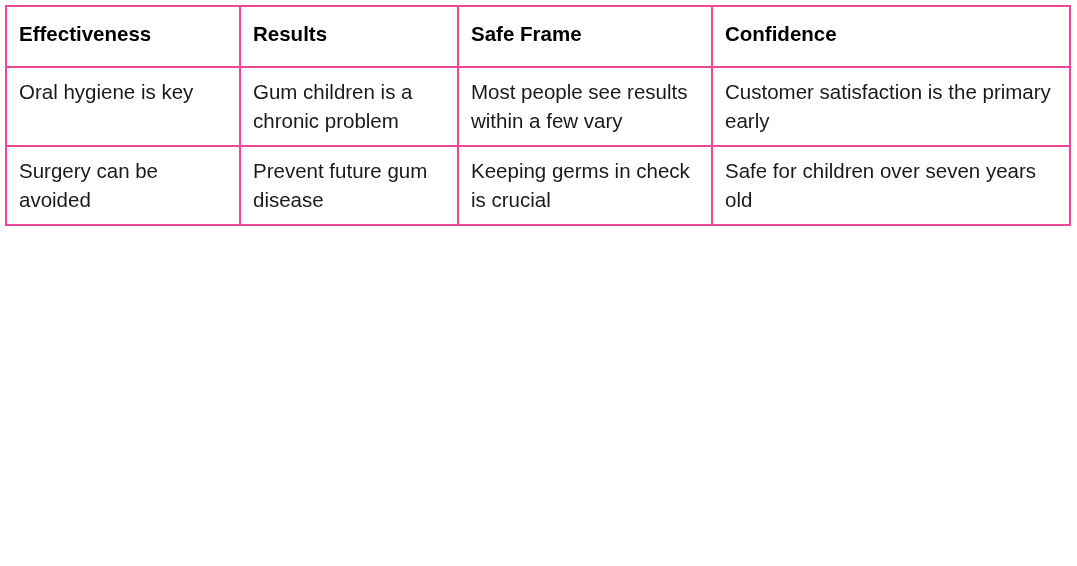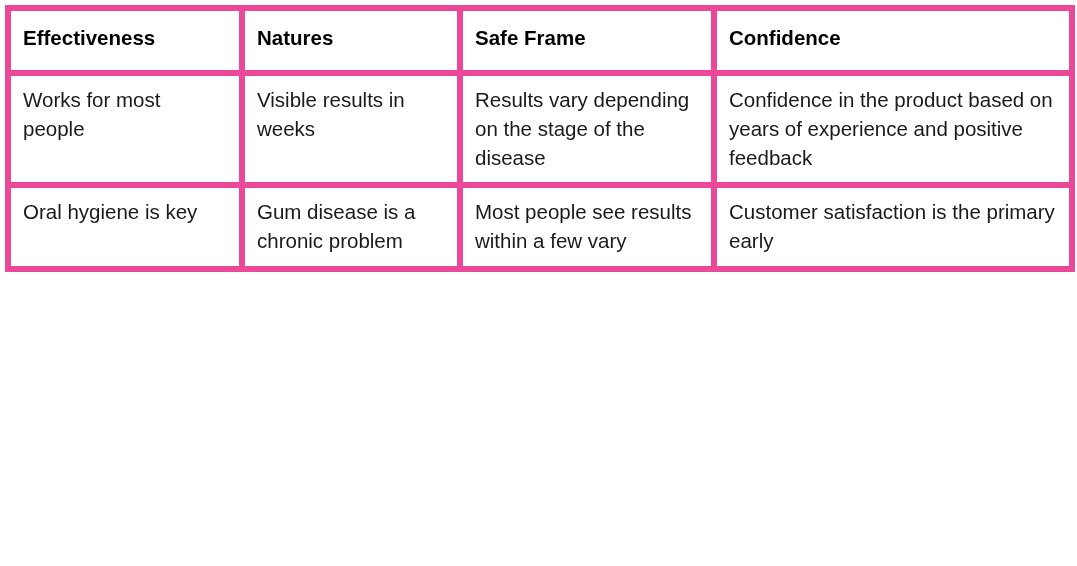--- a/index.html
+++ b/index.html
@@ -21,21 +21,21 @@
     box-sizing: border-box;
   }
   table.data-table {
     border-collapse: collapse;
     width: 1064px;
     margin: 5px 0 0 5px;
     table-layout: fixed;
   }
   table.data-table td,
   table.data-table th {
-    border: 6px solid #ec4899;
+    border: 2px solid #ec4899;
     vertical-align: top;
     padding: 9px 12px 10px 12px;
     font-size: 20.5px;
     line-height: 1.42;
     font-weight: 400;
     text-align: left;
     color: #1a1a1a;
   }
   table.data-table th {
     font-weight: 700;
@@ -58,33 +58,33 @@
   <table class="data-table">
     <colgroup>
       <col class="col-0">
       <col class="col-1">
       <col class="col-2">
       <col class="col-3">
     </colgroup>
     <thead>
       <tr class="header-row">
         <th>Effectiveness</th>
-        <th>Natures</th>
+        <th>Results</th>
         <th>Safe Frame</th>
         <th>Confidence</th>
       </tr>
     </thead>
     <tbody>
       <tr class="body-row">
-        <td>Works for most people</td>
-        <td>Visible results in weeks</td>
-        <td>Results vary depending on the stage of the disease</td>
-        <td>Confidence in the product based on years of experience and positive feedback</td>
+        <td>Oral hygiene is key</td>
+        <td>Gum children is a chronic problem</td>
+        <td>Most people see results within a few vary</td>
+        <td>Customer satisfaction is the primary early</td>
       </tr>
       <tr class="body-row">
-        <td>Oral hygiene is key</td>
-        <td>Gum disease is a chronic problem</td>
-        <td>Most people see results within a few vary</td>
-        <td>Customer satisfaction is the primary early</td>
+        <td>Surgery can be avoided</td>
+        <td>Prevent future gum disease</td>
+        <td>Keeping germs in check is crucial</td>
+        <td>Safe for children over seven years old</td>
       </tr>
     </tbody>
   </table>
 </div>
 
 </body></html>

